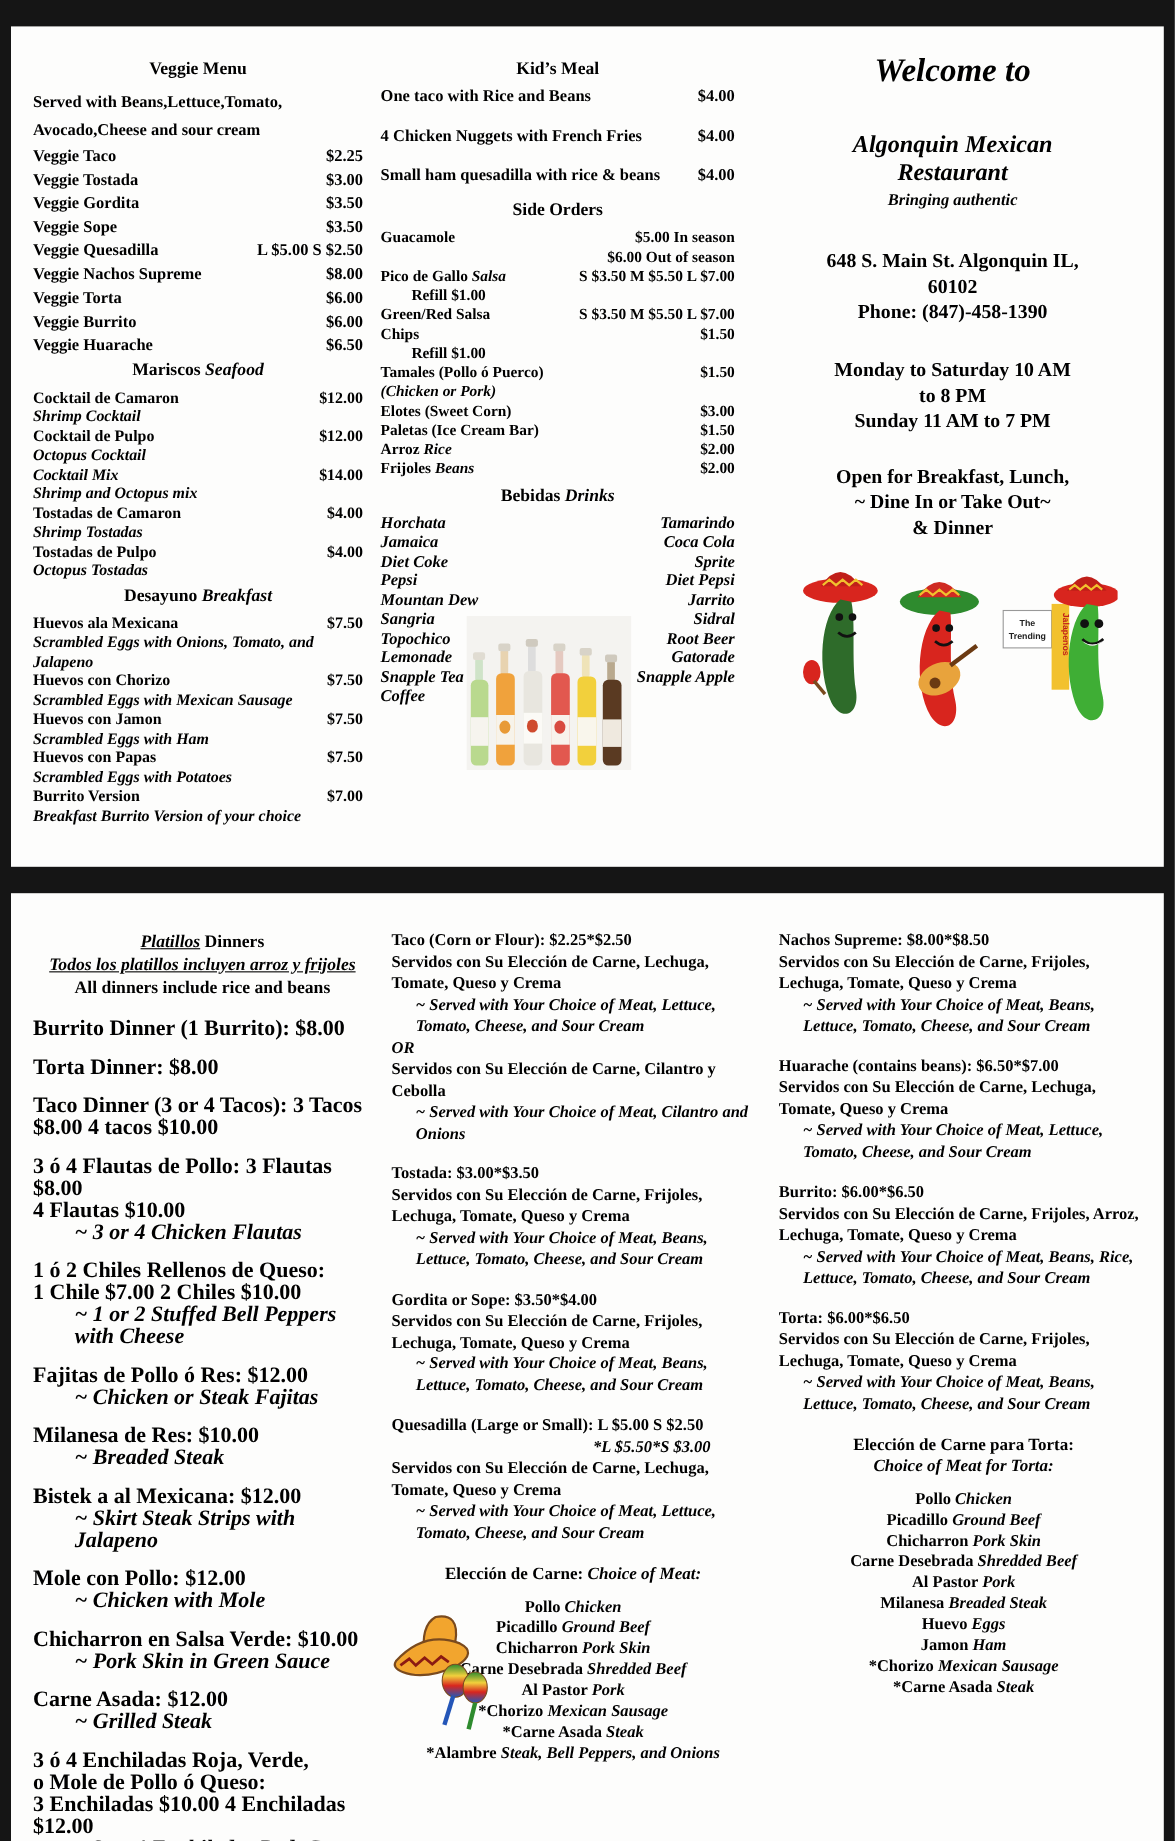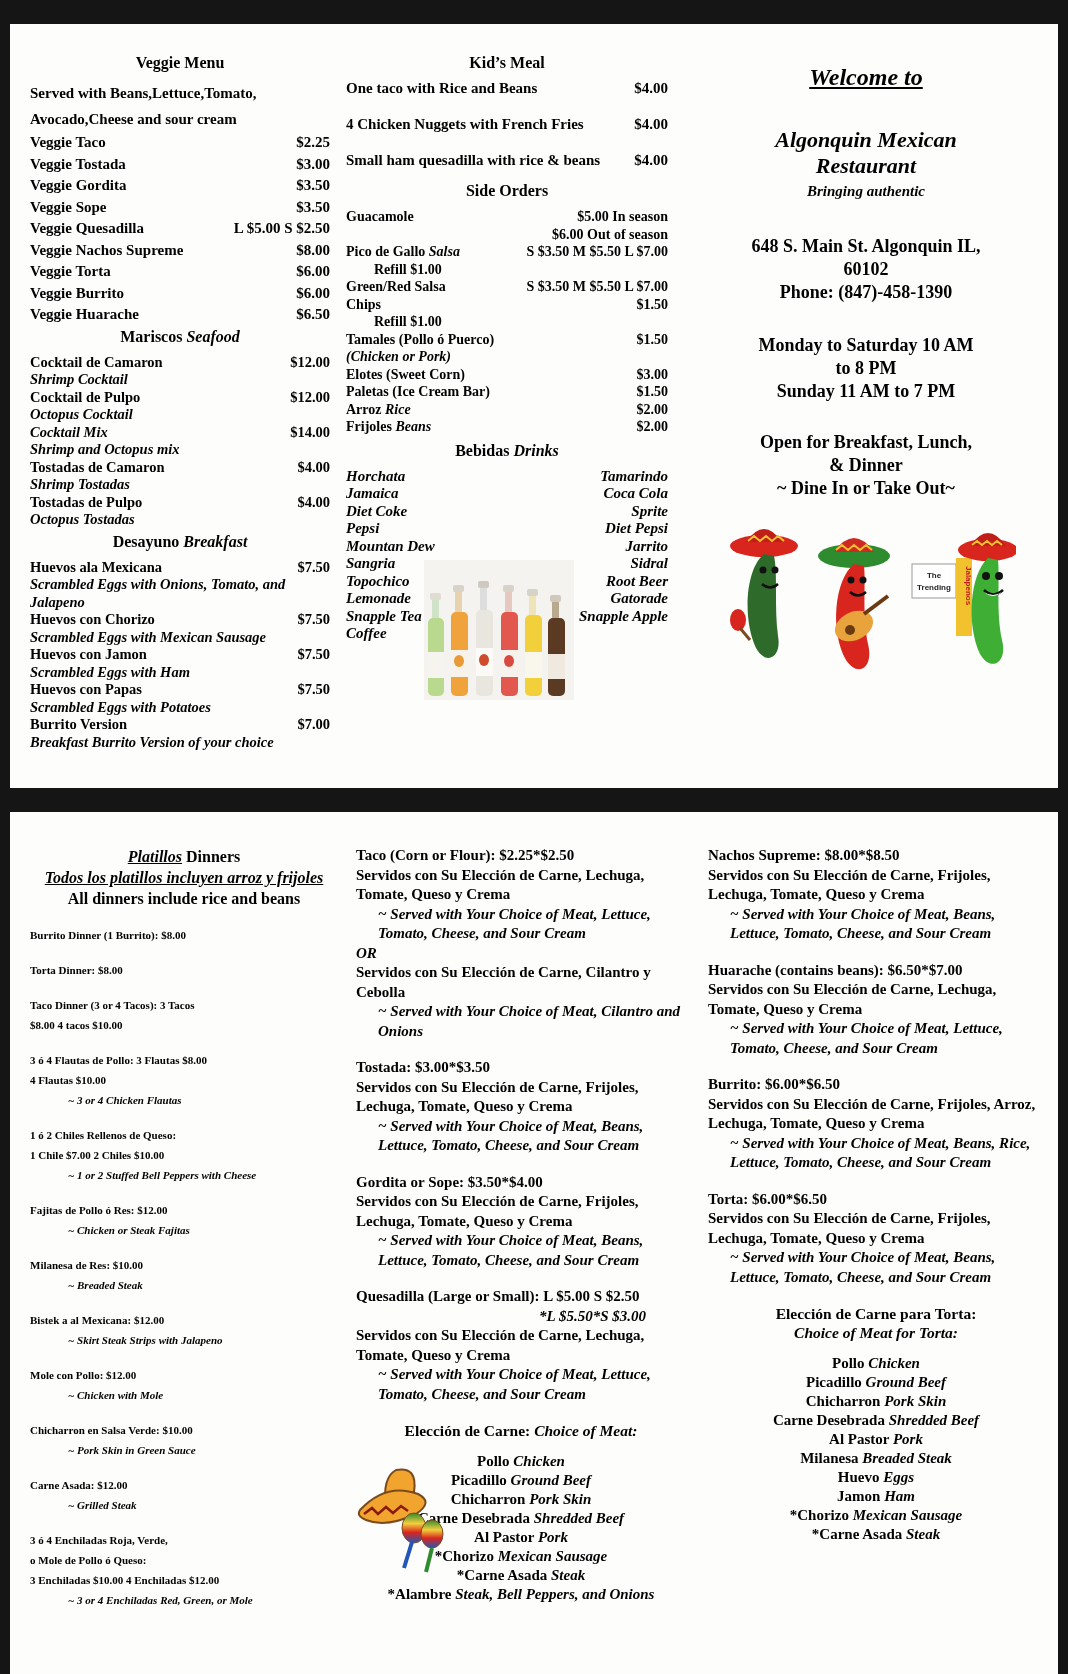--- a/index.html
+++ b/index.html
@@ -31,32 +31,32 @@
   .sprice { white-space:nowrap; }
   .price2 { text-align:right; }
   .refill { padding-left:28px; }
   .sdesc { font-style:italic; }
   .beb { position:relative; }
   .beb-cols { display:flex; justify-content:space-between; font-size:15px; }
   .drink { line-height:17.5px; font-style:italic; }
   .beb-right { text-align:right; }
   .bottles { position:absolute; left:78px; top:118px; }
   
-  .welcome { font-size:24px; font-style:italic; margin-top:16px;text-decoration:underline; }
+  .welcome { font-size:30px; font-style:italic; margin-top:0; }
   .rname { font-size:22px; font-style:italic; line-height:26px; margin-top:36px; }
   .tagline { font-size:15px; font-style:italic; line-height:24px; }
   .addr { font-size:18px; line-height:23px; margin-top:32px; }
   .hours { font-size:18px; line-height:23px; margin-top:30px; }
   .openinfo { font-size:18px; line-height:23px; margin-top:28px; }
   .jalap { margin-top:8px; }
   
   .p2 { font-size:15px; line-height:19px; }
   .plat-head { text-align:center; font-size:16px; line-height:21px; margin-bottom:16px; }
   .u { text-decoration:underline; }
-  .pitem { margin-bottom:15px; font-size:11px; line-height:20px; }
+  .pitem { margin-bottom:15px; font-size:20px; line-height:20px; }
   .pdesc { font-style:italic; padding-left:38px; }
   .aitem { margin-bottom:17px; font-size:15px; line-height:19.5px; }
   .asub { font-style:italic; text-align:right; padding-right:40px; }
   .aen { font-style:italic; padding-left:22px; }
   .aor { font-style:italic; }
   .meat-head { text-align:center; font-size:15.5px; margin:10px 0 12px; }
   .meats { text-align:center; font-size:15px; line-height:19px; }
   .meatzone { position:relative; min-height:160px; }
   .sombrero { position:absolute; left:0; top:14px; }
 </style>
@@ -362,22 +362,22 @@
         <div>60102</div>
         <div>Phone: (847)-458-1390</div>
       </div>
       <div class="hours">
         <div>Monday to Saturday 10 AM</div>
         <div>to 8 PM</div>
         <div>Sunday 11 AM to 7 PM</div>
       </div>
       <div class="openinfo">
         <div>Open for Breakfast, Lunch,</div>
+        <div>~ Dine In or Take Out~</div>
         <div>&amp; Dinner</div>
-        <div>~ Dine In or Take Out~</div>
       </div>
       
       <svg class="jalap" width="300" height="185" viewBox="0 0 300 185">
 
         <g>
           <ellipse cx="48" cy="38" rx="34" ry="11" fill="#d8251e"></ellipse>
           <path d="M30 34 Q48 8 66 34 Z" fill="#c01f19"></path>
           <path d="M32 33 l6 -5 6 5 6 -5 6 5 6 -5 6 5" stroke="#f2c12e" stroke-width="2" fill="none"></path>
           <path d="M48 46 C30 60 26 110 40 140 C50 158 66 150 62 128 C58 100 62 66 58 48 Z" fill="#2e6b2a"></path>
           <circle cx="47" cy="62" r="3.5" fill="#111"></circle>

